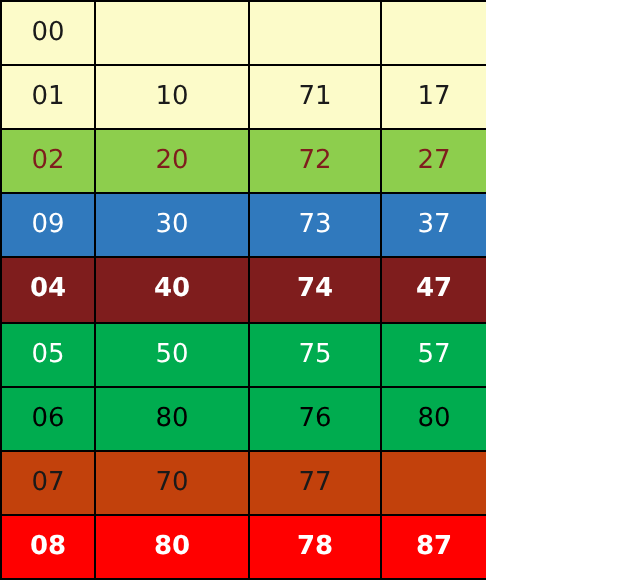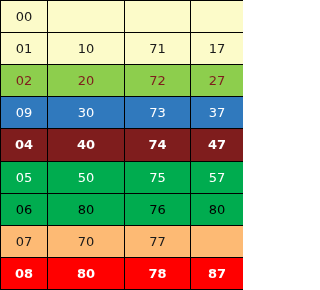--- a/index.html
+++ b/index.html
@@ -81,21 +81,21 @@
         <td>50</td>
         <td>75</td>
         <td>57</td>
       </tr>
       <tr style="background: rgb(0, 172, 79); color: #000000;">
         <td>06</td>
         <td>80</td>
         <td>76</td>
         <td>80</td>
       </tr>
-      <tr style="background: #fdba74; color: rgb(26, 26, 26); padding-left: 35px;">
+      <tr style="background: #c2410c; color: rgb(26, 26, 26); padding-left: 35px;">
         <td>07</td>
         <td>70</td>
         <td>77</td>
         <td></td>
       </tr>
       <tr class="bold-row" style="background: rgb(255, 0, 0); color: rgb(255, 255, 255);">
         <td>08</td>
         <td>80</td>
         <td>78</td>
         <td>87</td>

